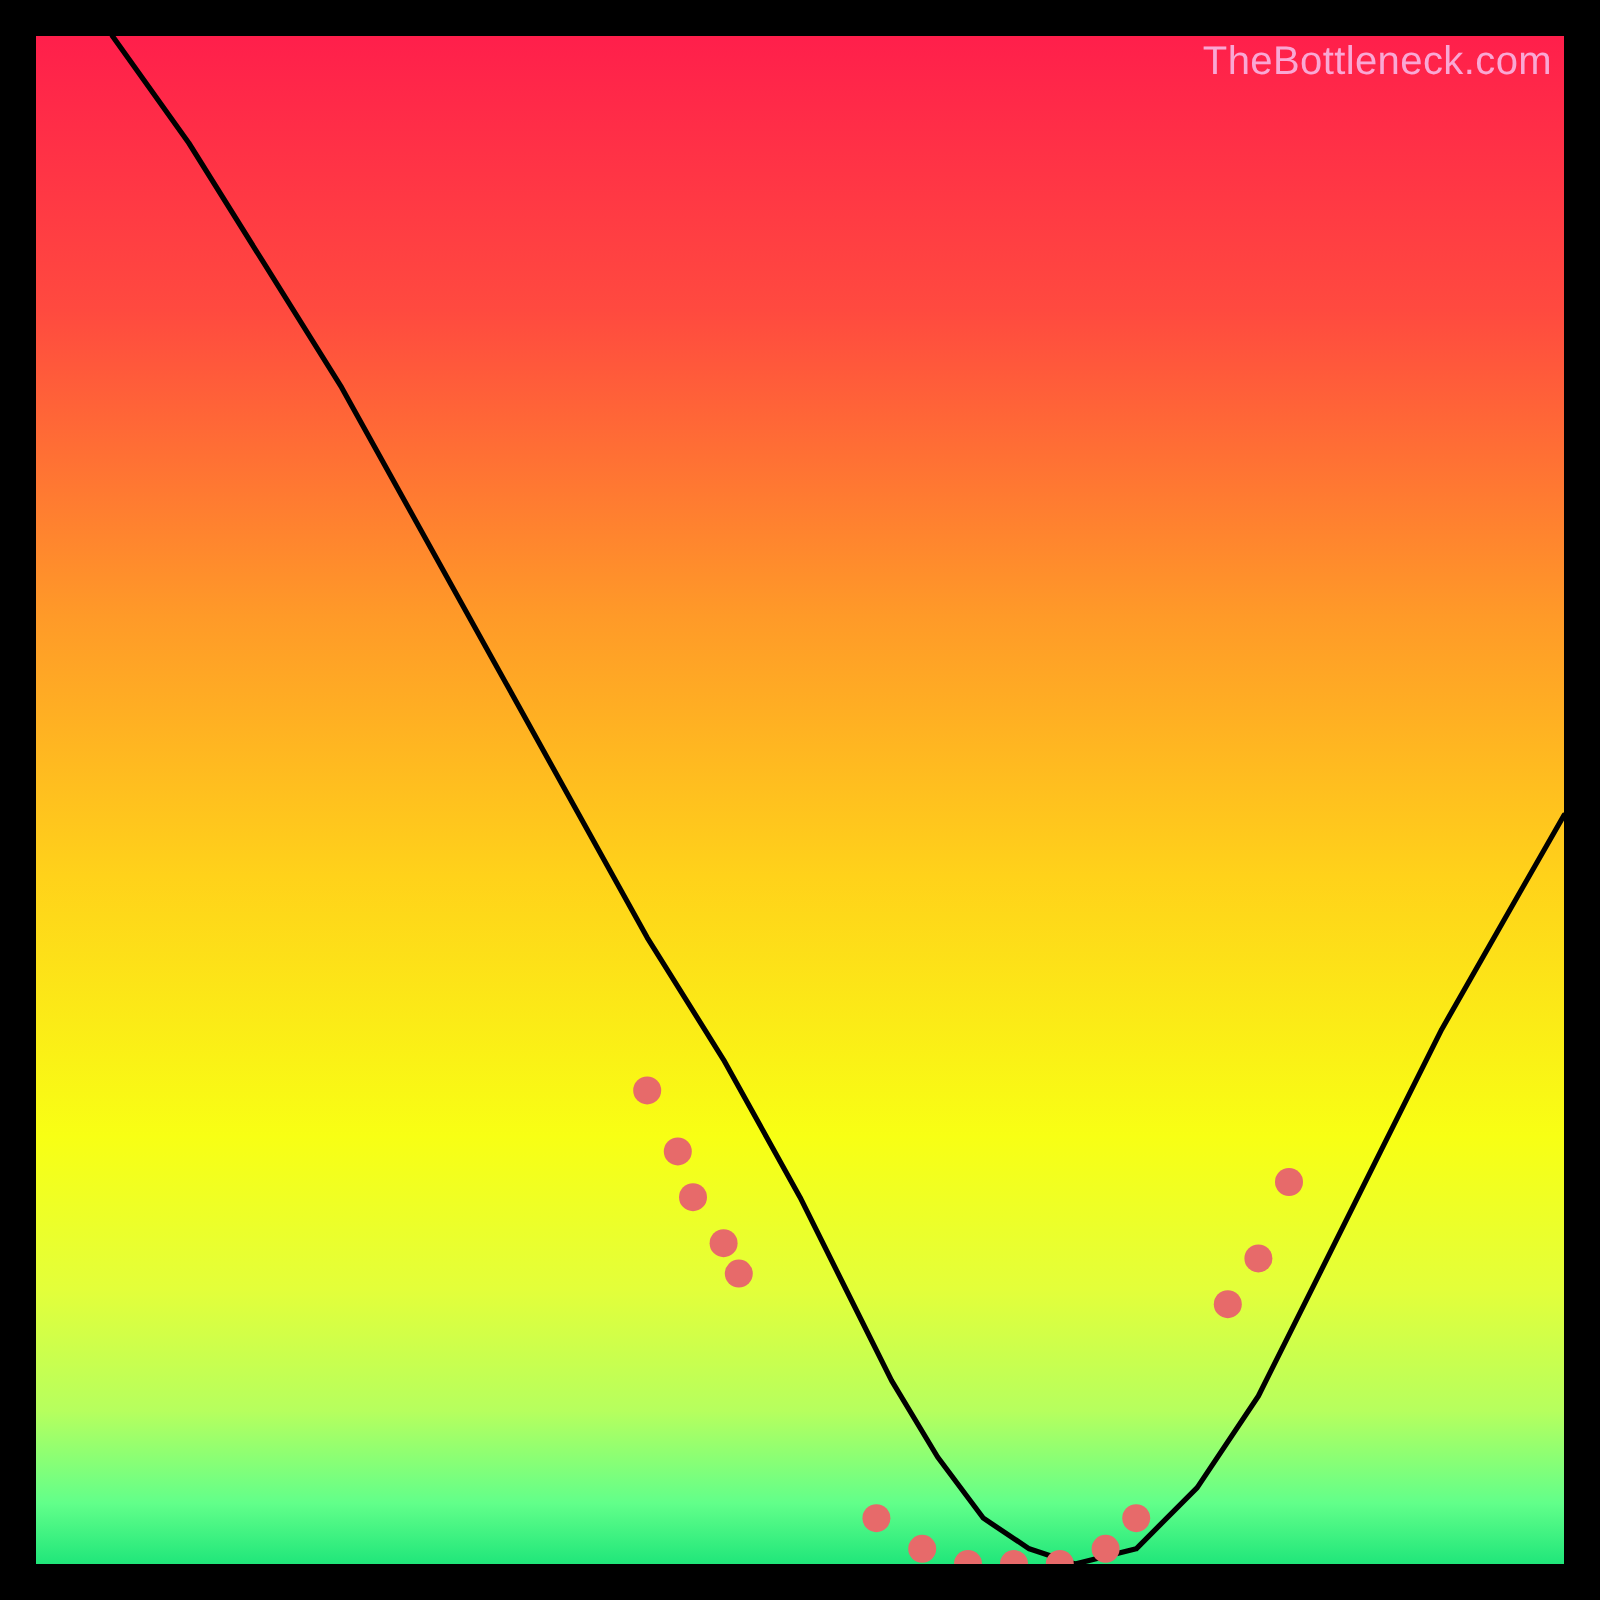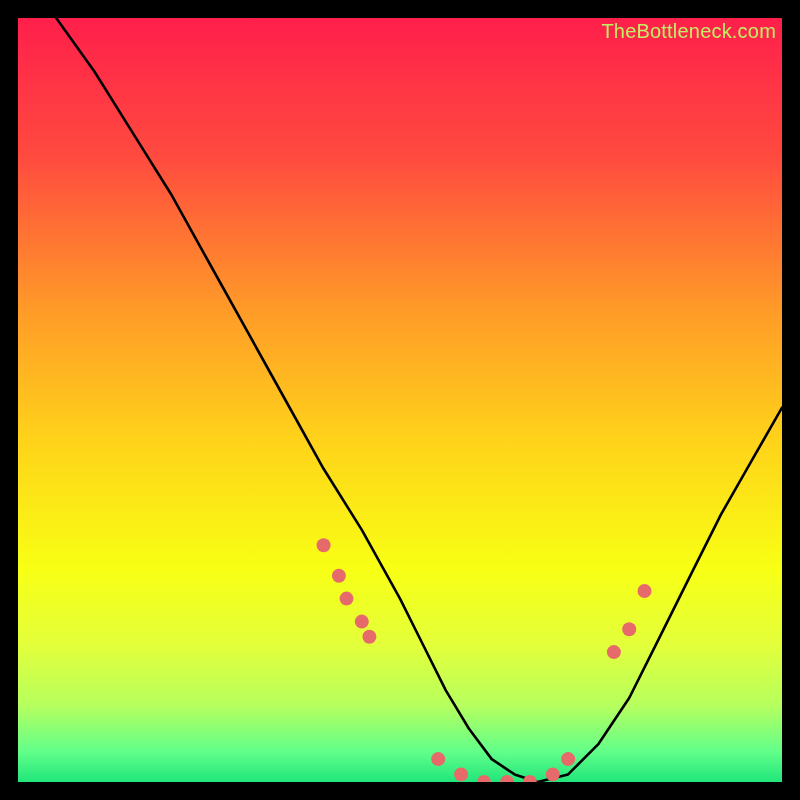--- a/index.html
+++ b/index.html
@@ -19,21 +19,21 @@
     width: 764px;
     height: 764px;
   }
   .watermark {
     position: absolute;
     top: 2px;
     right: 6px;
     font-family: Arial, Helvetica, sans-serif;
     font-size: 20px;
     font-weight: 500;
-    color: #bef264;
+    color: #f9a8d4;
     letter-spacing: 0.2px;
   }
   svg { display: block; }
 </style>
 </head>
 <body>
 
 <div class="frame">
   <svg class="plot-area" viewBox="0 0 764 764">
     <defs>

